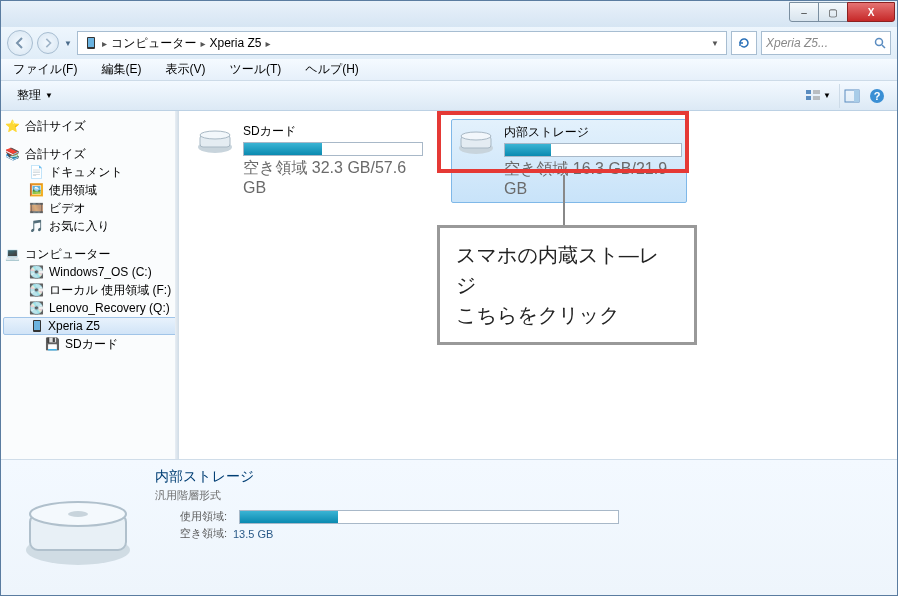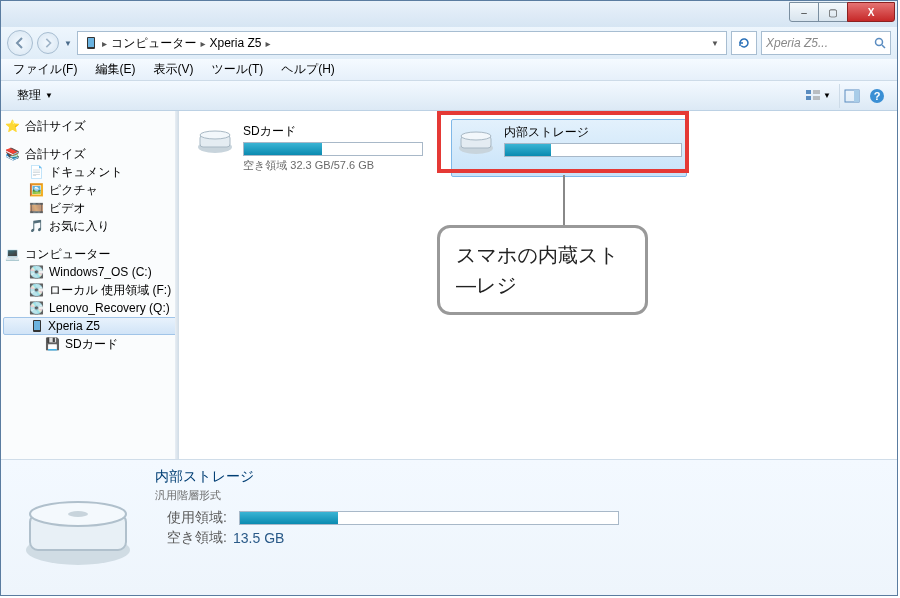--- a/index.html
+++ b/index.html
@@ -13,21 +13,21 @@
 .nav-row { height: 32px; display: flex; align-items: center; gap: 4px; padding: 2px 6px; background: linear-gradient(#eef6fd, #e0edf8); }
 .nav-back, .nav-fwd { width: 26px; height: 26px; border-radius: 50%; border: 1px solid #a7bdd1; background: radial-gradient(#f3f9ff, #d7e5f1); display: flex; align-items: center; justify-content: center; color: #7792ac; }
 .nav-fwd { width: 22px; height: 22px; }
 .nav-history-drop { width: 10px; height: 26px; display:flex;align-items:center;justify-content:center;color:#4a6b8a;font-size:8px;}
 .address-bar { flex: 1; height: 24px; background: #fff; border: 1px solid #a7bdd1; display: flex; align-items: center; padding: 0 2px; }
 .address-seg { display: flex; align-items: center; height: 22px; padding: 0 4px; gap: 4px; }
 .address-seg .chev { color: #555; font-size: 10px; }
 .addr-drop { width: 18px; display:flex;align-items:center;justify-content:center;color:#555;font-size:8px;margin-left:auto;}
 .refresh-btn { width: 26px; height: 24px; border: 1px solid #a7bdd1; background: #fff; display:flex;align-items:center;justify-content:center;color:#2a70b8;}
 .search-box { width: 130px; height: 24px; border: 1px solid #a7bdd1; background: #fff; padding: 0 4px; display:flex;align-items:center;justify-content:space-between;color:#888;font-style:italic;}
-.menu-bar { height: 22px; background: linear-gradient(#f5faff,#e6f0fa); border-bottom: 1px solid #cddbe8; display:flex; align-items:center; padding: 0 6px; gap:6px; }
+.menu-bar { height: 22px; background: linear-gradient(#f5faff,#e6f0fa); border-bottom: 1px solid #cddbe8; display:flex; align-items:center; padding: 0 6px; gap:12px; }
 .menu-item { padding: 2px 6px; }
 .toolbar { height: 30px; background: linear-gradient(#f3f9ff,#dce9f5); border-bottom: 1px solid #bcd1e4; display:flex; align-items:center; padding: 0 6px; }
 .organize-btn { padding: 3px 10px; display:flex;align-items:center;gap:4px;}
 .tool-spacer { flex:1; }
 .tool-icon { width: 24px; height: 24px; display:flex;align-items:center;justify-content:center; margin: 0 2px; }
 .views-split { display:flex;align-items:center;gap:2px;padding:0 4px;}
 .views-split .drop { font-size:8px; }
 .preview-btn { width:24px;height:24px;display:flex;align-items:center;justify-content:center;border-left:1px solid #cddbe8;margin-left:4px;}
 .body-area { flex: 1; background: #fff; display: flex; position:relative; }
 .nav-pane { width: 178px; border-right: 0; background: #fafcfd; padding: 6px 0; overflow: hidden; position:relative;}
@@ -40,30 +40,30 @@
 .ico { width:16px; height:16px; display:inline-flex;align-items:center;justify-content:center; font-size:12px;}
 .content-pane { flex:1; background:#fff; padding: 8px 12px; position:relative; }
 .drives { display:flex; gap: 24px; }
 .drive-item { width: 236px; display:flex; align-items:flex-start; gap:8px; padding:4px; }
 .drive-item.highlighted { background: linear-gradient(#e3f1fc,#c8e3f9); border:1px solid #7fb8e8; border-radius:2px; }
 .drive-item .hd-icon { width:40px; height:32px; }
 .drive-info { flex:1; }
 .drive-name { font-size:12px; color:#000; margin-bottom:2px;}
 .drive-bar { height:14px; background:#fff; border:1px solid #a8b8c8; position:relative; margin-bottom:2px;}
 .drive-bar .fill { position:absolute; left:0; top:0; bottom:0; background: linear-gradient(#3ab4d4,#0a8ab0);}
-.drive-free { font-size:11px; color:#6a6a6a; }
+.drive-free { font-size:16px; color:#6a6a6a; }
 .red-box { position:absolute; border: 4px solid #e53935; }
 .callout-line { position:absolute; width:2px; background:#888; }
 .callout-box { position:absolute; border:3px solid #999; background:#fff; padding:12px 16px; font-size:20px; line-height:1.5; color:#222; }
 .details-pane { height: 136px; border-top:1px solid #d0dde9; background: linear-gradient(#f3f9ff,#eef5fc); display:flex; align-items:flex-start; padding: 8px 12px; gap: 12px; }
 .big-drive-icon { width:130px; height:100px; display:flex;align-items:flex-end;justify-content:center; }
 .details-info { flex:1; }
 .details-title { font-size:14px; color:#003e74; margin-bottom:2px;}
 .details-type { font-size:11px; color:#6a6a6a; margin-bottom:6px;}
-.details-row { display:flex; align-items:center; font-size:14px; margin-bottom:2px;}
+.details-row { display:flex; align-items:center; font-size:11px; margin-bottom:2px;}
 .details-label { width:72px; text-align:right; color:#5a5a5a; margin-right:6px;}
 .details-val { color:#2a5a88; }
 .details-bar { width:380px; height:14px; border:1px solid #a8b8c8; background:#fff; margin-left:6px; position:relative;}
 .details-bar .fill { position:absolute;left:0;top:0;bottom:0; background: linear-gradient(#3ab4d4,#0a8ab0);}
 .phone-icon-svg { width:14px;height:14px; }
 </style>
 </head>
 <body>
 
 <div class="window">
@@ -165,21 +165,21 @@
       <div class="tree-item">
           <span class="ico">📚</span>
           <span>合計サイズ</span>
         </div>
       <div class="tree-item indent1">
           <span class="ico">📄</span>
           <span>ドキュメント</span>
         </div>
       <div class="tree-item indent1">
           <span class="ico">🖼️</span>
-          <span>ピクチャ</span>
+          <span>使用領域</span>
         </div>
       <div class="tree-item indent1">
           <span class="ico">🎞️</span>
           <span>ビデオ</span>
         </div>
       <div class="tree-item indent1">
           <span class="ico">🎵</span>
           <span>お気に入り</span>
         </div>
       <div class="tree-spacer"></div>
@@ -233,28 +233,30 @@
           <svg class="hd-icon" viewBox="0 0 40 32">
               <ellipse cx="20" cy="24" rx="17" ry="6" fill="#c8d4dc"></ellipse>
               <rect x="5" y="12" width="30" height="12" rx="3" fill="#e4ecf2" stroke="#a8b8c4"></rect>
               <ellipse cx="20" cy="12" rx="15" ry="4" fill="#f2f7fb" stroke="#a8b8c4"></ellipse>
             </svg>
           <div class="drive-info">
             <div class="drive-name">内部ストレージ</div>
             <div class="drive-bar">
                 <div class="fill" style="width:26%"></div>
               </div>
+            <div class="drive-free">空き領域 16.3 GB/21.9 GB</div>
           </div>
         </div>
       </div>
 
       <div class="red-box" style="left:258px;top:0px;width:252px;height:62px;"></div>
       <div class="callout-line" style="left:384px;top:64px;height:50px;"></div>
-      <div class="callout-box" style="left:258px;top:114px;width:211px;border-radius:13px;">
+      <div class="callout-box" style="left:258px;top:114px;width:260px;">
         <div>スマホの内蔵スト―レジ</div>
+        <div>こちらをクリック</div>
       </div>
     </div>
   </div>
 
   <div class="details-pane">
     <div class="big-drive-icon">
       <svg width="120" height="90" viewBox="0 0 120 90">
           <ellipse cx="60" cy="72" rx="52" ry="15" fill="#d0dce4"></ellipse>
           <rect x="12" y="36" width="96" height="36" rx="8" fill="#e8f0f6" stroke="#b0c0cc" stroke-width="2"></rect>
           <ellipse cx="60" cy="36" rx="48" ry="12" fill="#f4f9fd" stroke="#b0c0cc" stroke-width="2"></ellipse>

